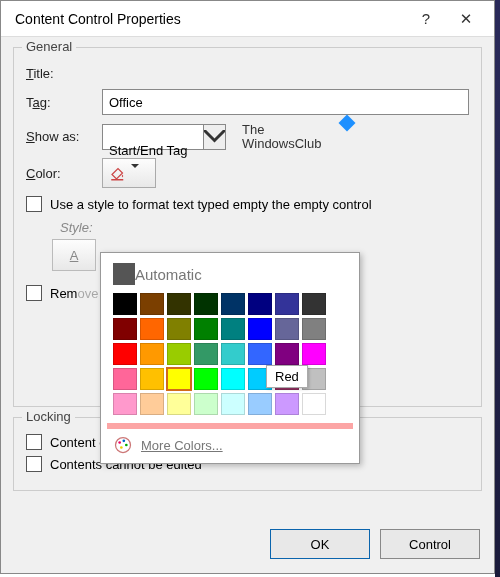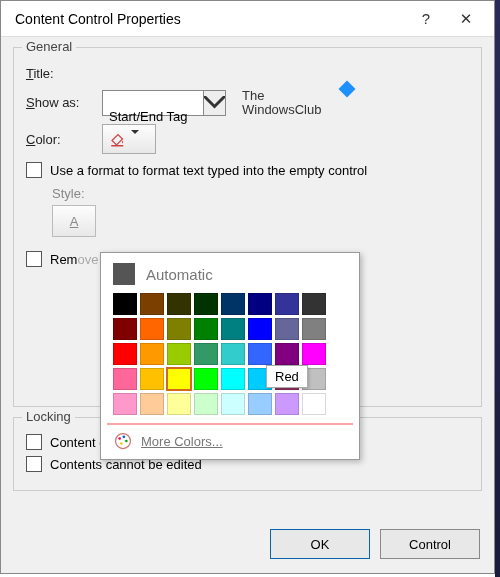--- a/index.html
+++ b/index.html
@@ -14,35 +14,35 @@
     .label { width: 68px; color: #222; }
     input[type=text] { border: 1px solid #888; padding: 4px 6px; height: 26px; background: #fff; flex: 1; }
     .showas-select { display: flex; align-items: center; border: 1px solid #888; background: #fff; height: 26px; }
     .showas-select .sel-val { padding: 0 6px; width: 100px; margin-top: 28px; }
     .showas-select .sel-btn { border-left: 1px solid #888; width: 22px; display: flex; align-items: center; justify-content: center; height: 100%; background: #eee; }
     .logo { margin-left: 8px; display: flex; flex-direction: column; line-height: 1.05; font-size: 16px; font-weight: 500; color: #333; position: relative; }
     .logo .sq { position: absolute; right: -32px; top: -6px; width: 12px; height: 12px; background: #1e90ff; transform: rotate(45deg); }
     .color-btn { border: 1px solid #aaa; background: linear-gradient(#fdfdfd,#e8e8e8); width: 54px; height: 30px; display: flex; align-items: center; justify-content: center; gap: 4px; }
     .color-btn svg { width: 18px; height: 18px; }
     .chk { width: 16px; height: 16px; border: 1px solid #555; background: #fff; display: inline-block; flex: 0 0 auto; }
-    .style-row { margin-left: 26px; display: flex; align-items: flex-start; gap: 8px; color: #888; }
+    .style-row { margin-left: 34px; display: flex; align-items: flex-start; gap: 8px; color: #888; font-style: italic; }
     .style-newbtn { border: 1px solid #bbb; background: linear-gradient(#fdfdfd,#e8e8e8); width: 44px; height: 32px; display: flex; align-items: center; justify-content: center; font-size: 16px; color: #888; margin-left: 26px; margin-top: 4px; text-decoration: underline; }
     .locking .row { margin: 6px 0; }
     .btnbar { position: absolute; right: 14px; bottom: 14px; display: flex; gap: 10px; }
     .btn { border: 1px solid #888; background: #e8e8e8; width: 100px; height: 30px; display: flex; align-items: center; justify-content: center; }
     .btn.default { border-color: #0a64ad; }
     
     .cpick { position: absolute; left: 100px; top: 252px; width: 260px; background: #fff; border: 1px solid #999; box-shadow: 2px 2px 6px rgba(0,0,0,.25); padding: 6px; z-index: 10; }
-    .cpick .auto-row { display: flex; align-items: center; gap: 11px; padding: 4px 6px; }
+    .cpick .auto-row { display: flex; align-items: center; gap: 0; padding: 4px 6px; }
     .cpick .auto-sw { width: 22px; height: 22px; background: #555; }
     .cpick .auto-lbl { color: #777; font-size: 15px; }
     .cpick .grid { display: grid; grid-template-columns: repeat(8, 24px); grid-auto-rows: 22px; gap: 3px; padding: 4px 6px; }
     .cpick .sw { width: 24px; height: 22px; border: 1px solid rgba(0,0,0,.15); }
     .cpick .sw.sel { outline: 2px solid #d16b1a; outline-offset: -1px; border: 1px solid #fff; }
-    .cpick .more-row { display: flex; align-items: center; gap: 8px; padding: 6px 6px 2px 6px; border-top: 2px solid #fca5a5; margin-top: 4px; color: #777; text-decoration: underline; font-size: 14px; }
+    .cpick .more-row { display: flex; align-items: center; gap: 8px; padding: 6px 6px 2px 6px; border-top: 6px solid #fca5a5; margin-top: 4px; color: #777; text-decoration: underline; font-size: 14px; }
     .cpick .more-row svg { width: 20px; height: 20px; }
     .tooltip { position: absolute; left: 266px; top: 365px; background: #fff; border: 1px solid #aaa; padding: 3px 8px; z-index: 20; box-shadow: 1px 1px 3px rgba(0,0,0,.2); font-size: 13px; }
     .edge { position: absolute; right: 0; top: 0; width: 5px; height: 577px; background: linear-gradient(#2a2a5a,#1a1a3a); }
   </style>
 </head>
 <body>
 
 <div class="dialog">
   <div class="titlebar">
     <span class="title">Content Control Properties</span>
@@ -50,20 +50,24 @@
     <span class="tb-btn">✕</span>
   </div>
 
   <fieldset class="grp" style="height:360px;">
     <span class="grp-label">General</span>
 
     <div class="row">
       <span class="label"><span style="text-decoration:underline">T</span>itle:</span>
     </div>
 
+    <div class="row">
+      <span class="label">T<span style="text-decoration:underline">a</span>g:</span>
+      <input type="text" value="Office" style="">
+    </div>
 
     <div class="row">
       <span class="label"><span style="text-decoration:underline">S</span>how as:</span>
       <div class="showas-select">
         <span class="sel-val">Start/End Tag</span>
         <span class="sel-btn">
           <svg viewBox="0 0 10 6">
               <path d="M0 0 L5 5 L10 0" fill="none" stroke="#333" stroke-width="1.4"></path>
             </svg>
         </span>
@@ -84,21 +88,21 @@
             <rect x="3" y="20" width="16" height="2" fill="#c44"></rect>
           </svg>
         <svg width="8" height="5">
             <path d="M0 0 L4 4 L8 0 Z" fill="#333"></path>
           </svg>
       </div>
     </div>
 
     <div class="row">
       <span class="chk"></span>
-      <span>Use a format to format text typed into the empty control</span>
+      <span>Use a style to format text typed empty the empty control</span>
     </div>
     <div class="style-row">
       <span>Style:</span>
     </div>
     <div class="style-newbtn">
       <span>A</span>
     </div>
 
     <div class="row" style="margin-top:14px;">
       <span class="chk"></span>

